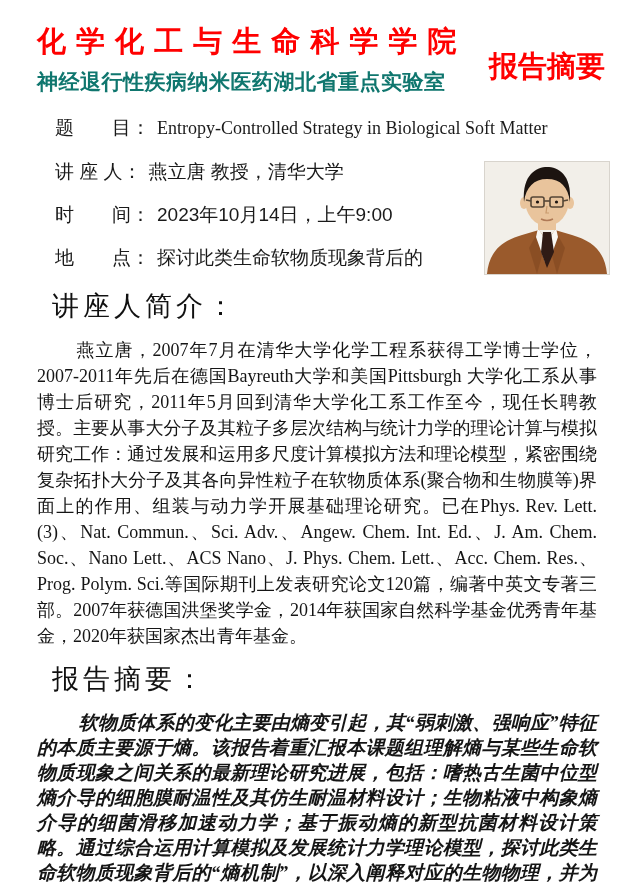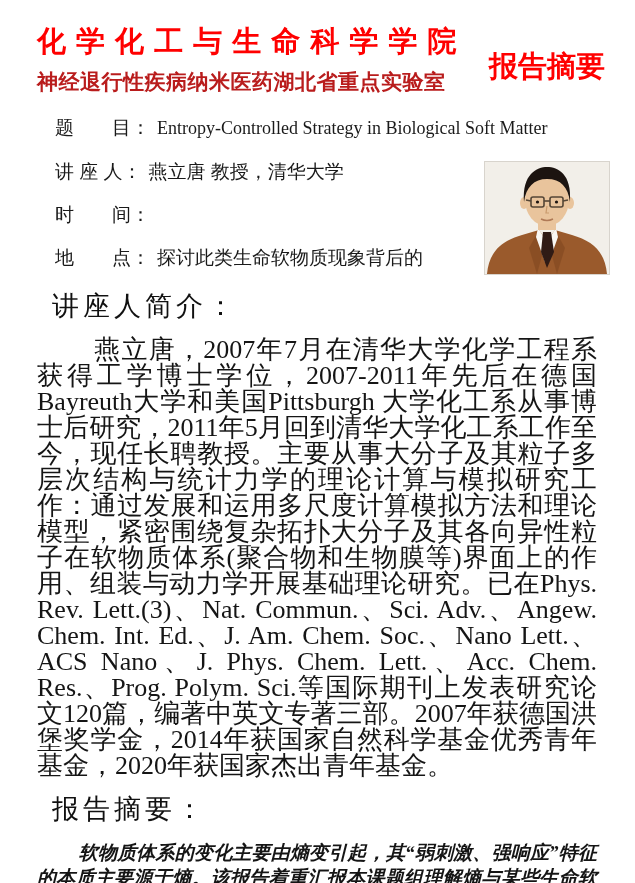--- a/index.html
+++ b/index.html
@@ -36,21 +36,21 @@
     position: absolute;
     top: 47px;
     right: 30px;
     color: #ff0000;
     font-size: 29px;
     font-weight: bold;
     white-space: nowrap;
   }
   .lab-title {
     margin: 11px 0 0 0;
-    color: #b91c1c;
+    color: #0f766e;
     font-size: 21px;
     line-height: 25px;
     font-weight: bold;
     letter-spacing: 0.5px;
     white-space: nowrap;
   }
 
   
   .info {
     position: relative;
@@ -95,21 +95,21 @@
     font-weight: normal;
     font-size: 27px;
     line-height: 32px;
     letter-spacing: 4px;
     color: #111111;
   }
   .bio-heading { margin-top: 8px; }
   .bio-text {
     margin: 7px 0 0 0;
     font-family: "Liberation Serif", serif;
-    font-size: 26px;
+    font-size: 18px;
     line-height: 26px;
     text-align: justify;
     text-indent: 2.2em;
     color: #151515;
   }
   .abstract-heading { margin-top: 14px; }
   .abstract-text {
     margin: 7px 0 0 0;
     font-family: "Liberation Serif", serif;
     font-weight: bold;
@@ -136,20 +136,21 @@
     <div class="info-row">
       <span class="info-label">题　　目：</span>
       <span class="info-value value-serif">Entropy-Controlled Strategy in Biological Soft Matter</span>
     </div>
     <div class="info-row">
       <span class="info-label">讲 座 人：</span>
       <span class="info-value">燕立唐 教授，清华大学</span>
     </div>
     <div class="info-row">
       <span class="info-label">时　　间：</span>
+      <span class="info-value">2023年10月14日，上午9:00</span>
     </div>
     <div class="info-row">
       <span class="info-label">地　　点：</span>
       <span class="info-value">探讨此类生命软物质现象背后的</span>
     </div>
 
     <figure class="photo-frame" style="margin:0">
       <svg width="124" height="112" viewBox="0 0 124 112">
         <rect x="0" y="0" width="124" height="112" fill="#f2efe9"></rect>
 

